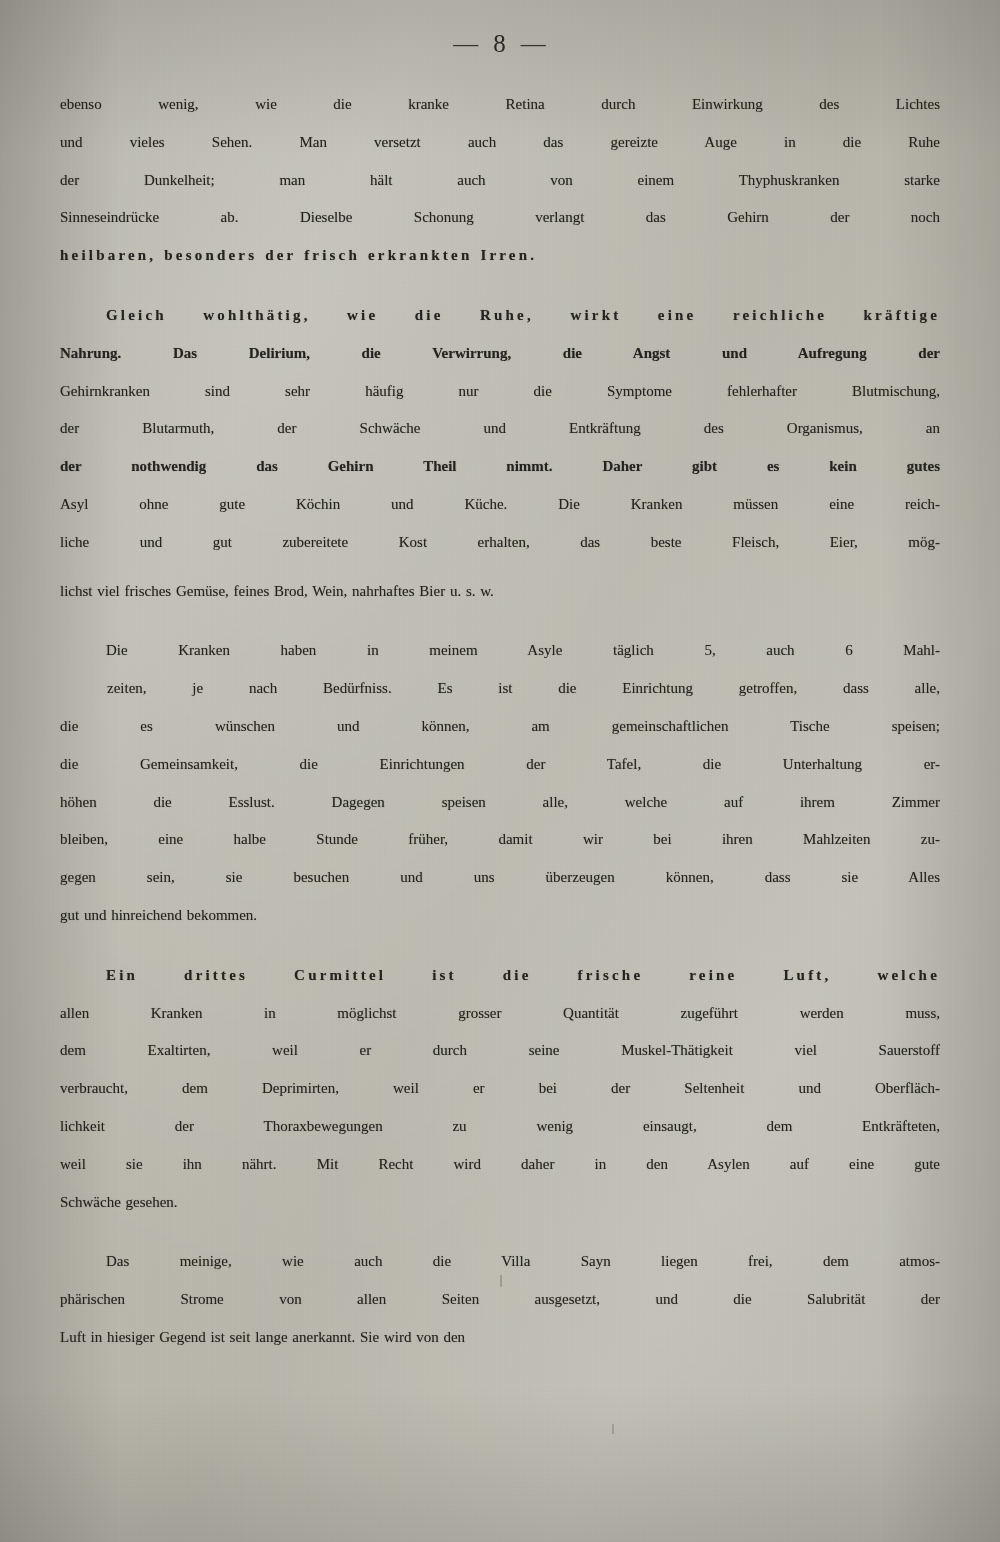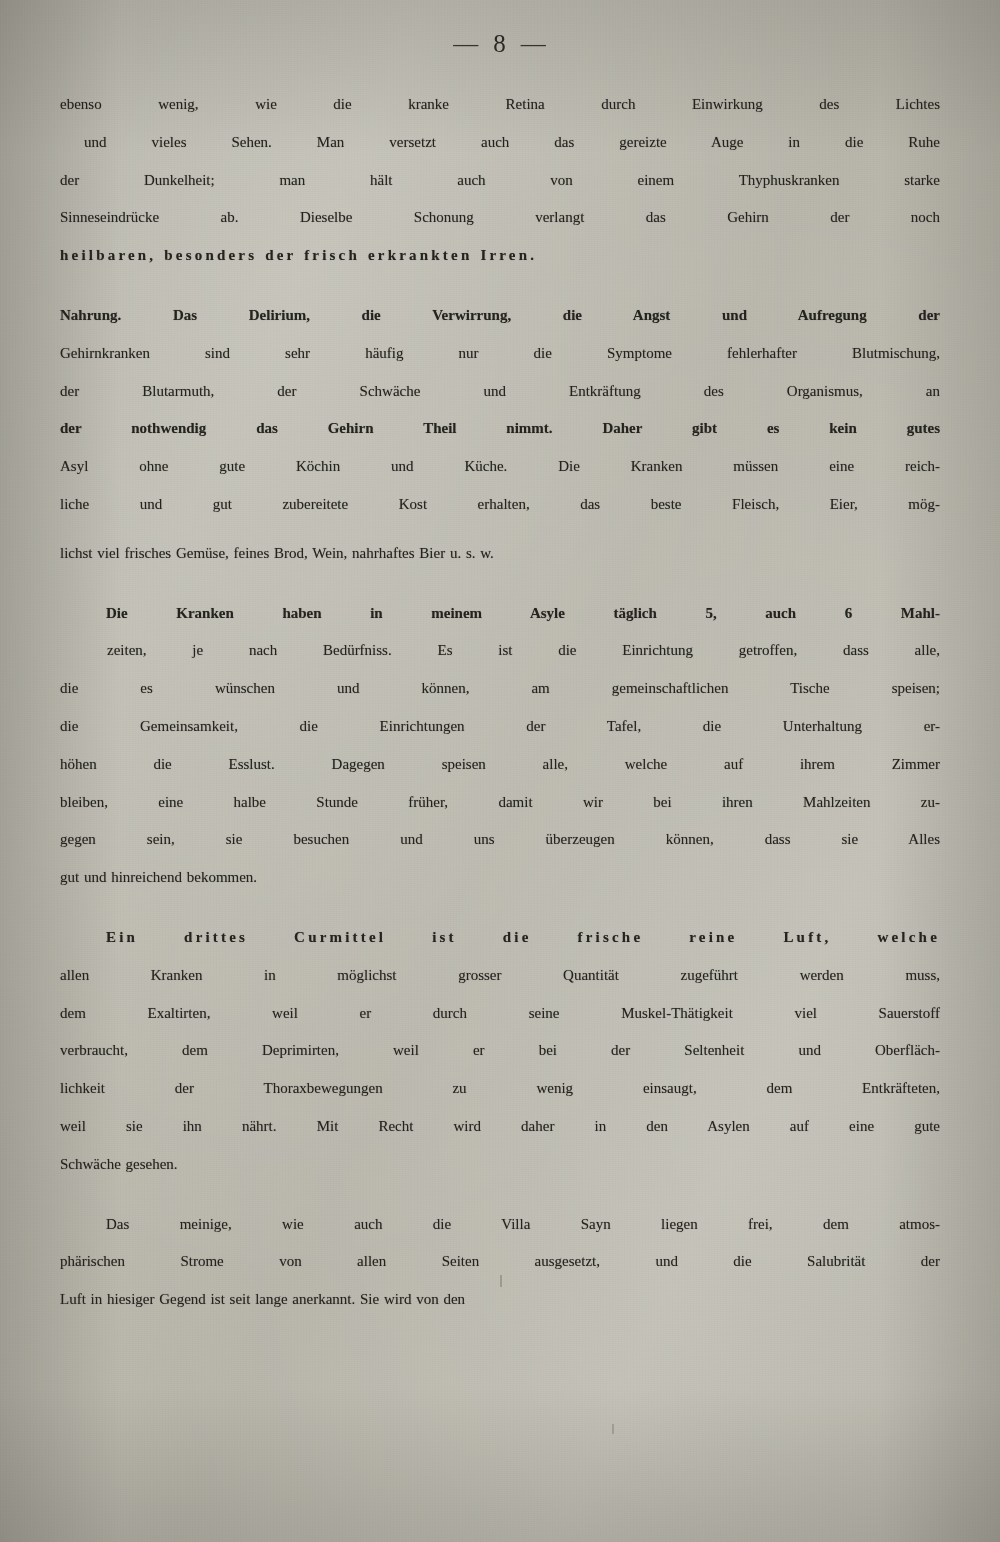--- a/index.html
+++ b/index.html
@@ -106,42 +106,43 @@
   <div class="vignette"></div>
 
   <div class="content">
 
     <div class="folio">
       <span class="dash">—</span><span>8</span><span class="dash">—</span>
     </div>
 
     <p class="para" style="text-indent: 0px;">
       <span style="display: block; text-align: justify; text-align-last: justify;">ebenso wenig, wie die kranke Retina durch Einwirkung des Lichtes</span>
-      <span style="display: block; text-align: justify; text-align-last: justify; margin-left: 24px;">und vieles Sehen.   Man versetzt auch das gereizte Auge in die Ruhe</span>
+      <span style="display: block; text-align: justify; text-align-last: justify;">und vieles Sehen.   Man versetzt auch das gereizte Auge in die Ruhe</span>
       <span style="display: block; text-align: justify; text-align-last: justify;">der Dunkelheit; man hält auch von einem Thyphuskranken starke</span>
       <span style="display: block; text-align: justify; text-align-last: justify;">Sinneseindrücke ab.   Dieselbe Schonung verlangt das Gehirn der noch</span>
       <span class="sp" style="display: block; text-align: justify; text-align-last: left;">heilbaren, besonders der frisch erkrankten Irren.</span>
     </p>
 
     <div class="gap"></div>
 
     <p class="para indent" style="text-indent: 0px;">
+      <span class="sp" style="display: block; text-align: justify; text-align-last: justify; text-indent: 46px;">Gleich wohlthätig, wie die Ruhe, wirkt eine reichliche kräftige</span>
       <span class="bold" style="display: block; text-align: justify; text-align-last: justify;">Nahrung.   Das Delirium, die Verwirrung, die Angst und Aufregung der</span>
       <span class="tight" style="display: block; text-align: justify; text-align-last: justify;">Gehirnkranken sind sehr häufig nur die Symptome fehlerhafter Blutmischung,</span>
       <span style="display: block; text-align: justify; text-align-last: justify;">der Blutarmuth, der Schwäche und Entkräftung des Organismus, an</span>
       <span style="display: block; text-align: justify; text-align-last: justify; font-weight: bold;">der nothwendig das Gehirn Theil nimmt.   Daher gibt es kein gutes</span>
       <span style="display: block; text-align: justify; text-align-last: justify;">Asyl ohne gute Köchin und Küche.  Die Kranken müssen eine reich-</span>
       <span style="display: block; text-align: justify; text-align-last: justify;">liche und gut zubereitete Kost erhalten, das beste Fleisch, Eier, mög-</span>
       <span style="display: block; text-align: justify; text-align-last: left; margin-top: 11px;">lichst viel frisches Gemüse, feines Brod, Wein, nahrhaftes Bier u. s. w.</span>
     </p>
 
     <div class="gap"></div>
 
     <p class="para indent" style="text-indent: 0px;">
-      <span style="display: block; text-align: justify; text-align-last: justify; text-indent: 46px; font-weight: bold;">Die Kranken haben in meinem Asyle täglich 5, auch 6 Mahl-</span>
+      <span style="display: block; text-align: justify; text-align-last: justify; text-indent: 46px;">Die Kranken haben in meinem Asyle täglich 5, auch 6 Mahl-</span>
       <span style="display: block; text-align: justify; text-align-last: justify; margin-left: 47px;">zeiten, je nach Bedürfniss.   Es ist die Einrichtung getroffen, dass alle,</span>
       <span style="display: block; text-align: justify; text-align-last: justify;">die es wünschen und können, am gemeinschaftlichen Tische speisen;</span>
       <span style="display: block; text-align: justify; text-align-last: justify;">die Gemeinsamkeit, die Einrichtungen der Tafel, die Unterhaltung er-</span>
       <span style="display: block; text-align: justify; text-align-last: justify;">höhen die Esslust.   Dagegen speisen alle, welche auf ihrem Zimmer</span>
       <span style="display: block; text-align: justify; text-align-last: justify;">bleiben, eine halbe Stunde früher, damit wir bei ihren Mahlzeiten zu-</span>
       <span style="display: block; text-align: justify; text-align-last: justify;">gegen sein, sie besuchen und uns überzeugen können, dass sie Alles</span>
       <span style="display: block; text-align: justify; text-align-last: left;">gut und hinreichend bekommen.</span>
     </p>
 
     <div class="gap"></div>

